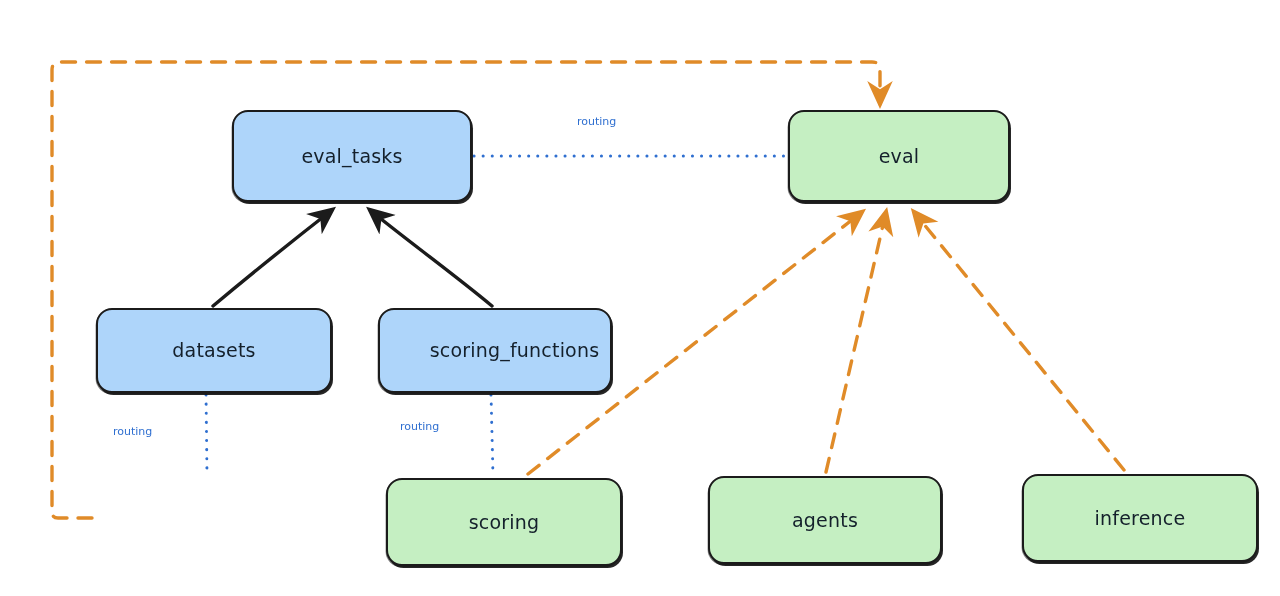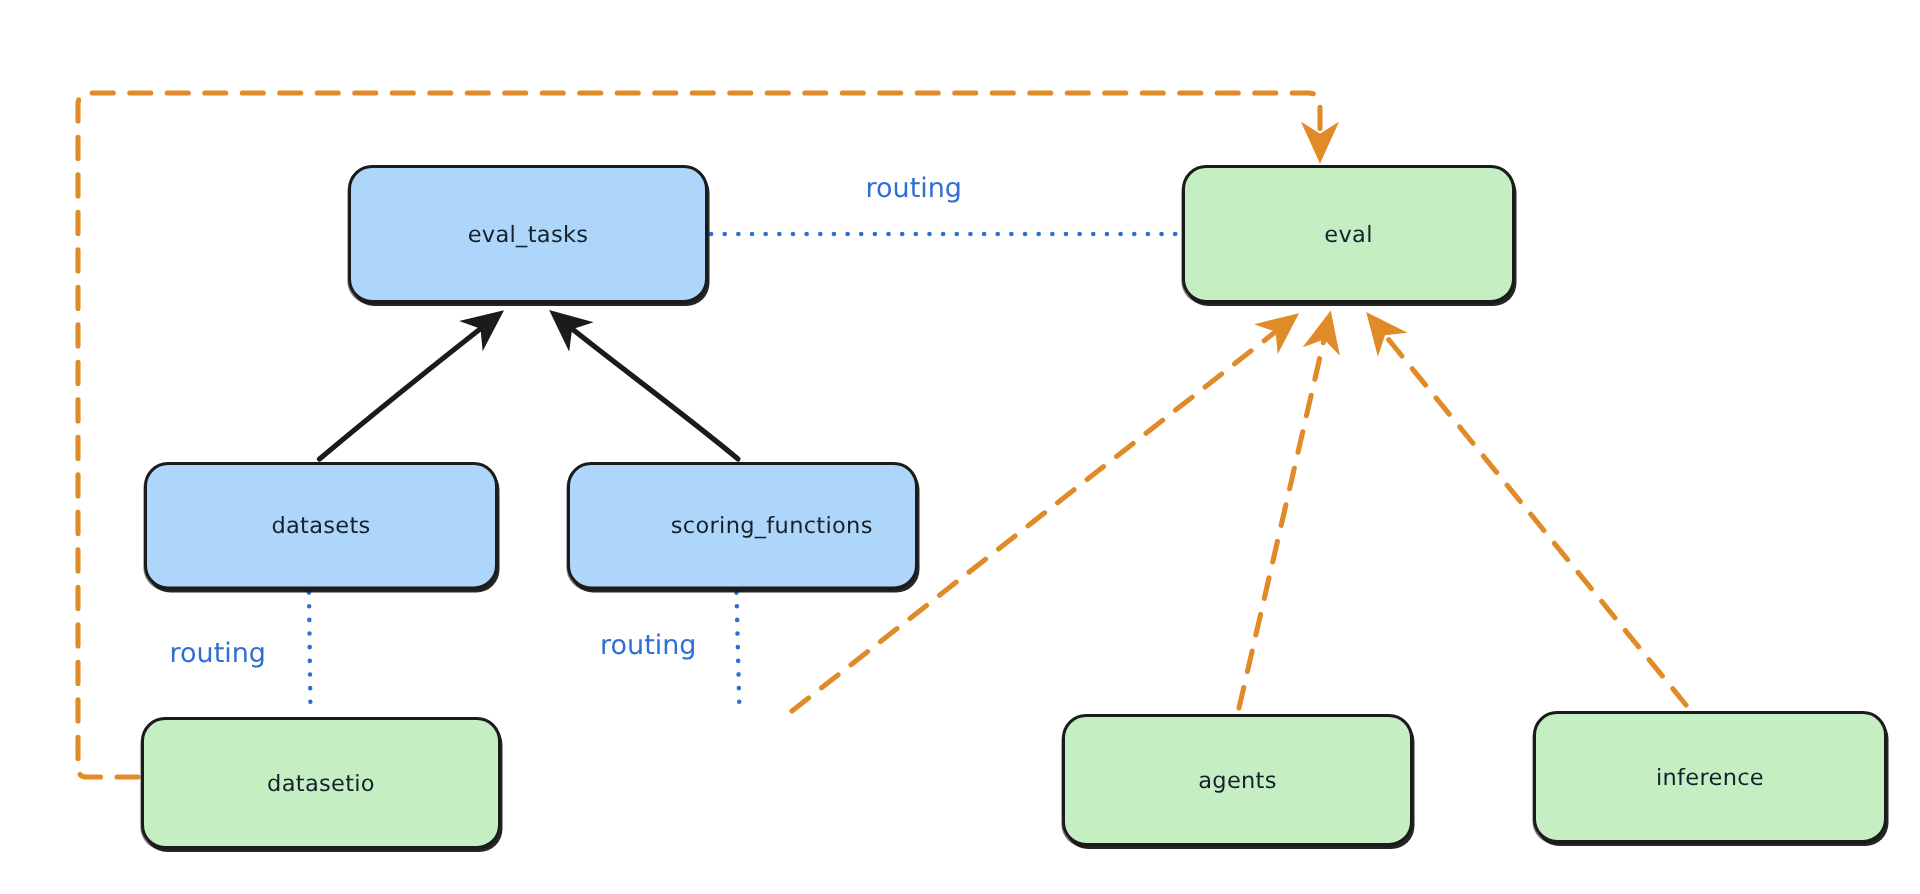--- a/index.html
+++ b/index.html
@@ -30,40 +30,40 @@
   .node {
     position: absolute;
     box-sizing: border-box;
     border: 2.6px solid #1b1b1b;
     border-radius: 16px;
     display: flex;
     align-items: center;
     justify-content: center;
     text-align: center;
     font-family: "DejaVu Sans", sans-serif;
-    font-size: 15px;
+    font-size: 19px;
     color: #14202b;
     letter-spacing: 0.2px;
     
     box-shadow: 1.5px 2.5px 0 -0.5px rgba(20,20,20,0.92),
                 -1px 1.5px 0 -0.6px rgba(20,20,20,0.55);
     z-index: 2;
   }
   .node.blue  { background: #aed5fa; }
   .node.green { background: #c5efc2; }
   .node .node-label {
     display: block;
     padding: 0 8px;
     line-height: 1.1;
     white-space: nowrap;
   }
   .edge-label {
     position: absolute;
     font-family: "DejaVu Sans", sans-serif;
-    font-size: 18px;
+    font-size: 11px;
     color: #2f6fd0;
     white-space: nowrap;
     z-index: 3;
     background: transparent;
   }
 </style>
 </head>
 <body>
 
 <div id="canvas">
@@ -106,24 +106,24 @@
   </div>
 
   <div class="node blue" style="left:96px; top:308px; width:236px; height:85px;">
     <span class="node-label">datasets</span>
   </div>
 
   <div class="node blue" style="left:378px; top:308px; width:234px; height:85px;padding-left:39px;">
     <span class="node-label">scoring_functions</span>
   </div>
 
-  <div class="node green" style="left:94px; top:478px; width:240px; height:88px;">
-    <span class="node-label">datasetio</span>
+
+  <div class="node green" style="left:386px; top:478px; width:236px; height:88px;">
+    <span class="node-label">scoring</span>
   </div>
-
 
   <div class="node green" style="left:1022px; top:474px; width:236px; height:88px;">
     <span class="node-label">inference</span>
   </div>
 
   <div class="node green" style="left:708px; top:476px; width:234px; height:88px;">
     <span class="node-label">agents</span>
   </div>
 
   <div class="edge-label" style="left:577px; top:115px;">routing</div>

